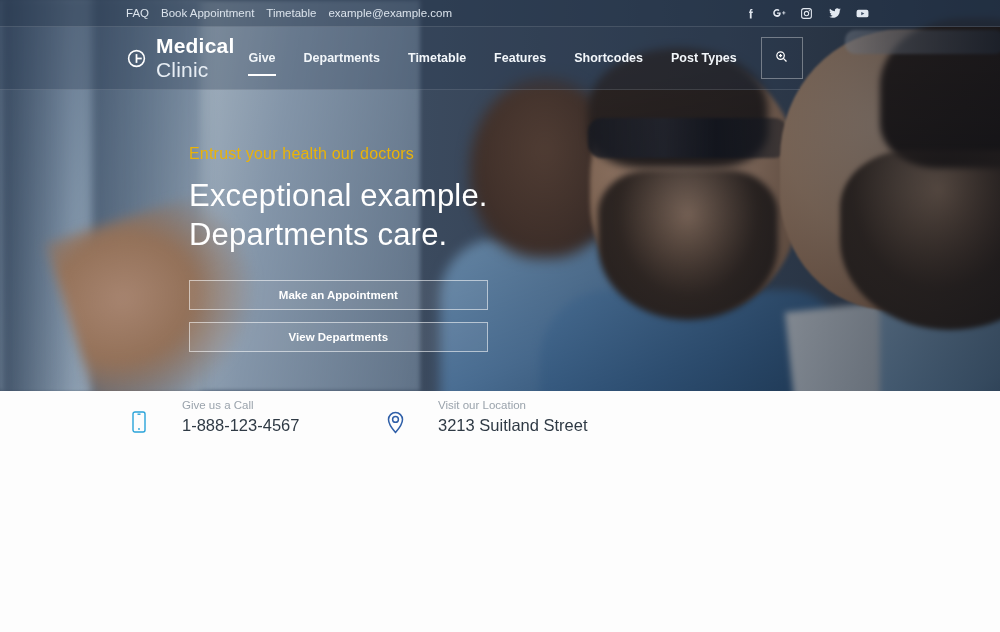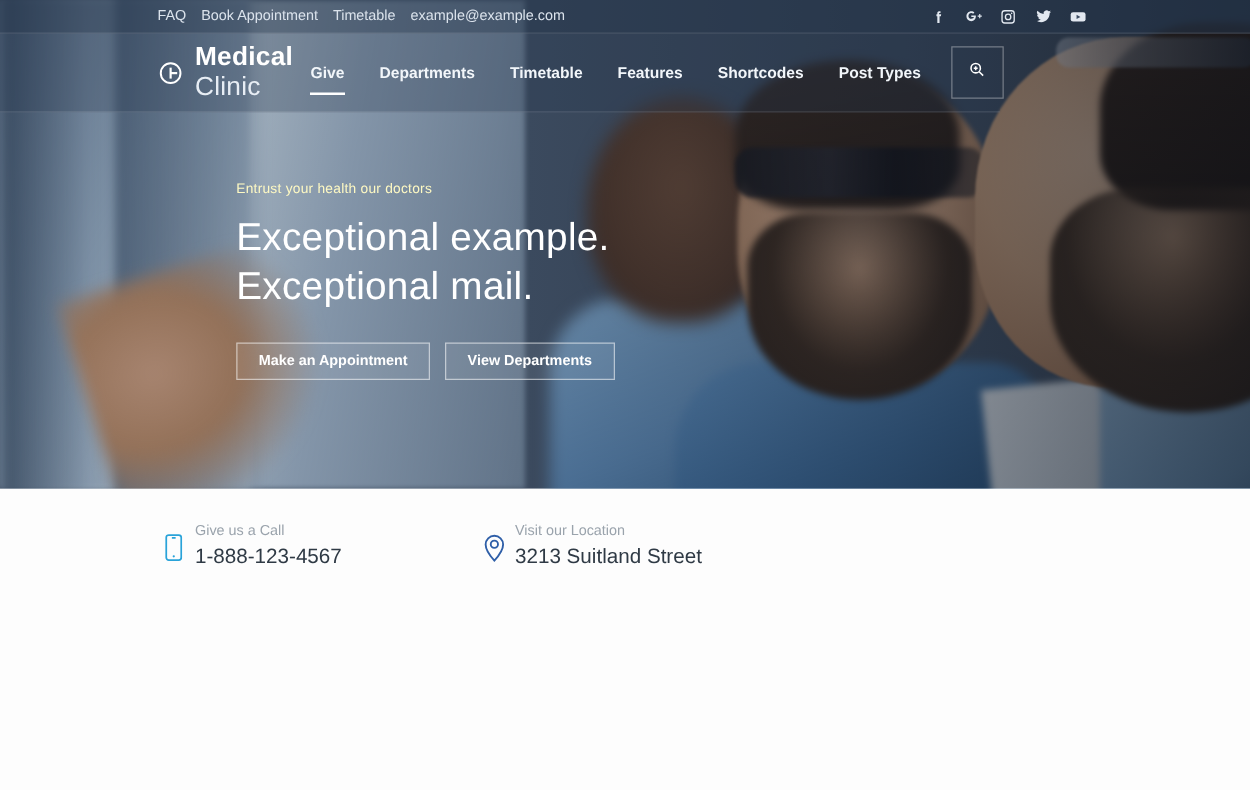--- a/index.html
+++ b/index.html
@@ -174,38 +174,38 @@
     background: #ffffff;
   }
   .search-box {
     width: 42px; height: 42px; margin-left: 10px; margin-right: 120px;
     border: 1px solid rgba(255,255,255,.35);
     display: flex; align-items: center; justify-content: center; color: #fff;
   }
 
   
   .hero-content { position: absolute; left: 189px; top: 145px; }
-  .hero-kicker { color: #fef9c3; font-size: 11px; letter-spacing: .2px; margin-bottom: 13px; }
+  .hero-kicker { color: #eab308; font-size: 16px; letter-spacing: .2px; margin-bottom: 13px; }
   .hero-title { color: #ffffff; font-size: 31px; font-weight: 300; line-height: 1.26; letter-spacing: .2px; }
-  .hero-btns { display: flex; gap: 12px; margin-top: 26px; }
+  .hero-btns { display: flex; gap: 12px; margin-top: 26px; flex-direction: column; }
   .hero-btn {
     border: 1px solid rgba(255,255,255,.55); color: #fff; font-size: 11.5px; font-weight: bold;
     padding: 8px 17px; background: rgba(255,255,255,.07); cursor: pointer; white-space: nowrap;
   }
 
   
   .contactbar {
     position: absolute; left: 0; top: 391px; width: 1000px; height: 241px;
     background: #fdfdfd;
   }
   .contact-row {
     position: absolute; left: 126px; top: 8px; width: 748px; height: 56px;
     display: flex;
   }
-  .contact-item { display: flex; align-items: flex-end; gap: 4px; }
+  .contact-item { display: flex; align-items: flex-start; gap: 30px; }
   .ci-1 { width: 256px; }
   .ci-2 { width: 256px; }
   .ci-3 { width: 236px; }
   .ci-icon { width: 26px; height: 34px; display: flex; align-items: center; justify-content: center; color: #29a3d9; flex: none; margin-top: 6px; }
   .ci-icon.mail { color: #1f7fc4; }
   .ci-icon.pin { color: #2f5fa8; }
   .ci-label { color: #9aa3ac; font-size: 11.5px; margin-bottom: 5px; }
   .ci-value { color: #2f3a45; font-size: 16.5px; }
 </style>
 </head>
@@ -233,21 +233,21 @@
       <div class="ph-p2-hair"></div>
       <div class="ph-p2-beard"></div>
       <div class="ph-p2-glass"></div>
     </div>
     <div class="hero-tint"></div>
 
     <div class="hero-content">
       <div class="hero-kicker">Entrust your health our doctors</div>
       <div class="hero-title">
         <div>Exceptional example.</div>
-        <div>Exceptional mail.</div>
+        <div>Departments care.</div>
       </div>
       <div class="hero-btns">
         <button class="hero-btn">Make an Appointment</button>
         <button class="hero-btn">View Departments</button>
       </div>
     </div>
   </div>
 
   <div class="topbar">
     <div class="topbar-links">

